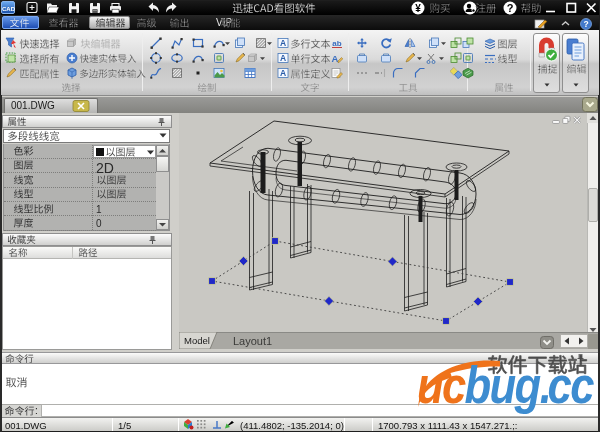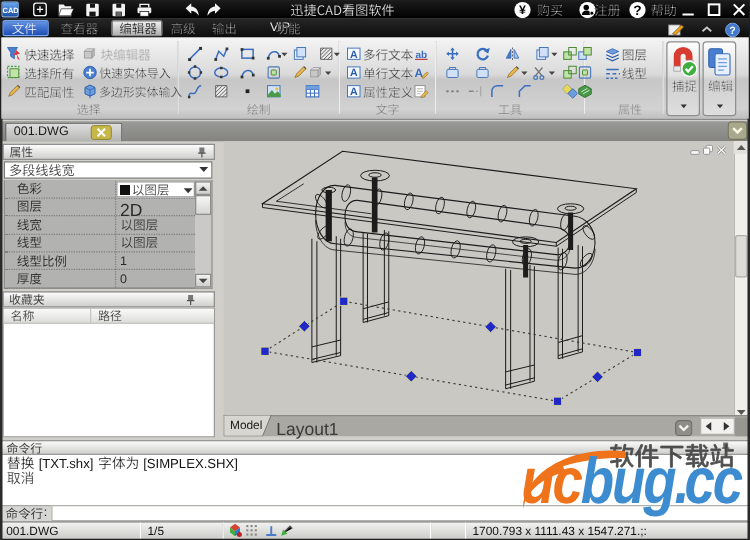--- a/index.html
+++ b/index.html
@@ -734,21 +734,21 @@
     </svg>
     <div class="a" style="left:587.5px;top:188px;width:10px;height:34px;background:#dcdbd7;border:1px solid #aeaeaa;border-radius:2px"></div>
     <svg class="a" style="left:589px;top:327px" width="8" height="6" viewBox="0 0 8 6">
       <path d="M0.5 1L4 5l3.5-4z" fill="#555"></path>
     </svg>
     <div class="a" style="left:179px;top:332px;width:421px;height:17px;background:#a9a8a3;border-top:1px solid #8a8a86"></div>
     <svg class="a" style="left:179px;top:332px" width="46" height="17" viewBox="0 0 46 17">
       <path d="M0 0h38l-7 17H0z" fill="#d7d6d1" stroke="#77766f" stroke-width=".8"></path>
     </svg>
     <span class="t" style="left:184px;top:335px;font-size:9.5px;color:#1a1a1a">Model</span>
-    <span class="t" style="left:221px;top:335px;font-size:14px;color:#3a3a38">Layout1</span>
+    <span class="t" style="left:233px;top:335px;font-size:11px;color:#3a3a38">Layout1</span>
     <svg class="a" style="left:540px;top:336px" width="14" height="13" viewBox="0 0 14 13">
 <rect x="0.5" y="0.5" width="13" height="12" rx="3" fill="#8f8e88" stroke="#6f6e68"></rect>
 <path d="M3.5 4.5L7 8l3.5-3.5" stroke="#f2f2ee" stroke-width="1.8" fill="none"></path>
     </svg>
     <div class="a" style="left:560px;top:334px;width:28px;height:14px;background:#f2f1ee;border:1px solid #b0afaa"></div>
     <svg class="a" style="left:563px;top:337px" width="22" height="8" viewBox="0 0 22 8">
       <path d="M6 0.5L1.5 4L6 7.5z" fill="#333"></path>
       <path d="M16 0.5L20.5 4L16 7.5z" fill="#333"></path>
     </svg>
     <div class="a" style="left:588px;top:334px;width:12px;height:15px;background:#98978f"></div>
@@ -758,32 +758,20 @@
         <use href="#u547d" x="0"></use>
         <use href="#u4ee4" x="1000"></use>
         <use href="#u884c" x="2000"></use>
       </g>
     </svg>
     <svg class="a" style="left:576px;top:353px" width="9" height="10" viewBox="0 0 9 10">
       <rect x="2.5" y="1" width="4" height="4.5" fill="#777"></rect>
       <path d="M1.5 5.5h6M4.5 5.5V9" stroke="#555" stroke-width="1"></path>
     </svg>
     <div class="a" style="left:0;top:364px;width:600px;height:40px;background:#fff"></div>
-    <div class="t" style="left:5px;top:365px;height:12px"><svg style="vertical-align:top;overflow:visible" width="23" height="11" viewBox="0 0 2000 1000">
-        <g fill="#000" stroke="#fff" stroke-width="26" transform="translate(0,860) scale(1,-1)">
-          <use href="#u66ff" x="0"></use>
-          <use href="#u6362" x="1000"></use>
-        </g>
-      </svg><span style="font-size:10.5px;color:#111;vertical-align:top;position:relative;top:0px"> [TXT.shx] </span><svg style="vertical-align:top;overflow:visible" width="34" height="11" viewBox="0 0 3000 1000">
-        <g fill="#000" stroke="#fff" stroke-width="26" transform="translate(0,860) scale(1,-1)">
-          <use href="#u5b57" x="0"></use>
-          <use href="#u4f53" x="1000"></use>
-          <use href="#u4e3a" x="2000"></use>
-        </g>
-      </svg><span style="font-size:10.5px;color:#111;vertical-align:top;position:relative;top:0px"> [SIMPLEX.SHX]</span></div>
     <svg style="position:absolute;left:5px;top:377px;overflow:visible" width="23" height="11" viewBox="0 0 2000 1000">
       <g fill="#111" stroke="#fff" stroke-width="26" transform="translate(0,860) scale(1,-1)">
         <use href="#u53d6" x="0"></use>
         <use href="#u6d88" x="1000"></use>
       </g>
     </svg>
     <div class="a" style="left:0;top:404px;width:600px;height:13px;background:#d6d6d3;border-top:1px solid #a8a8a5"></div>
     <svg style="position:absolute;left:4px;top:405.5px;overflow:visible" width="31" height="10" viewBox="0 0 3000 1000">
       <g fill="#111" stroke="#d6d6d3" stroke-width="22" transform="translate(0,860) scale(1,-1)">
         <use href="#u547d" x="0"></use>
@@ -826,20 +814,21 @@
         <rect x="18.4" y="5.4" width="1.7" height="1.7"></rect>
         <rect x="18.4" y="8.8" width="1.7" height="1.7"></rect>
         <rect x="21.8" y="2.0" width="1.7" height="1.7"></rect>
         <rect x="21.8" y="5.4" width="1.7" height="1.7"></rect>
         <rect x="21.8" y="8.8" width="1.7" height="1.7"></rect>
       </g>
 <path d="M31 10h8M35 10V3" stroke="#4a7ac8" stroke-width="1.5" fill="none"></path>
 <path d="M44 9l6-6 1.8 1.8" stroke="#555" stroke-width="1"></path>
       <path d="M43 10.5l5-1.5-3.5-3.5z" fill="#3fae3f"></path>
 </svg>
+    <span class="t" style="left:240px;top:419.5px;font-size:9.5px;color:#111">(411.4802; -135.2014; 0)</span>
     <span class="t" style="left:378px;top:420px;font-size:9.5px;color:#111">1700.793 x 1111.43 x 1547.271.;:</span>
     <div class="a" style="left:0;top:0;width:600px;height:432px;border:1px solid #1e1e1e;pointer-events:none"></div>
     <div class="a" style="left:0;top:95px;width:2px;height:337px;background:#2a2a2a"></div>
     <div class="a" style="left:598px;top:95px;width:2px;height:337px;background:#2a2a2a"></div>
   </div>
 <svg width="0" height="0" style="position:absolute">
     <defs>
       <path id="u41" d="M4 0L97 0L168 224L436 224L506 0L604 0L355 733L252 733ZM191 297L227 410C253 493 277 572 300 658L304 658C328 573 351 493 378 410L413 297Z"></path>
       <path id="u43" d="M377-13C472-13 544 25 602 92L551 151C504 99 451 68 381 68C241 68 153 184 153 369C153 552 246 665 384 665C447 665 495 637 534 596L584 656C542 703 472 746 383 746C197 746 58 603 58 366C58 128 194-13 377-13Z"></path>
       <path id="u44" d="M101 0L288 0C509 0 629 137 629 369C629 603 509 733 284 733L101 733ZM193 76L193 658L276 658C449 658 534 555 534 369C534 184 449 76 276 76Z"></path>

